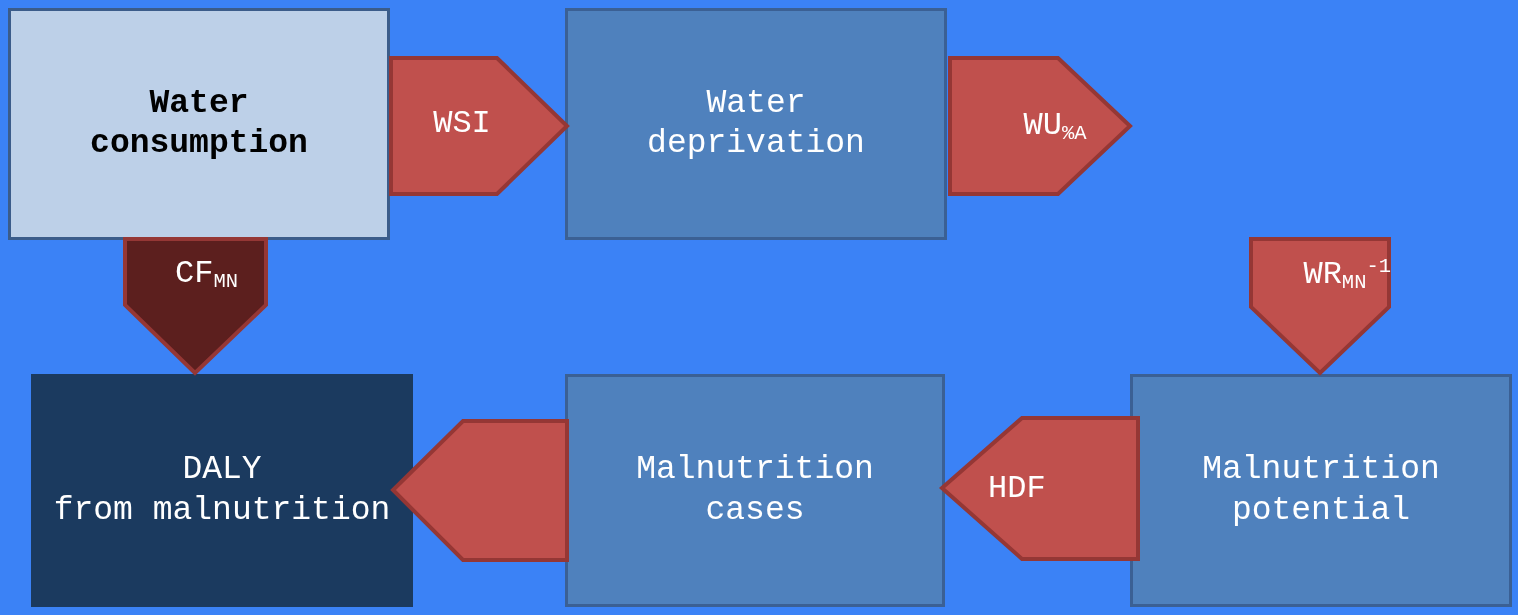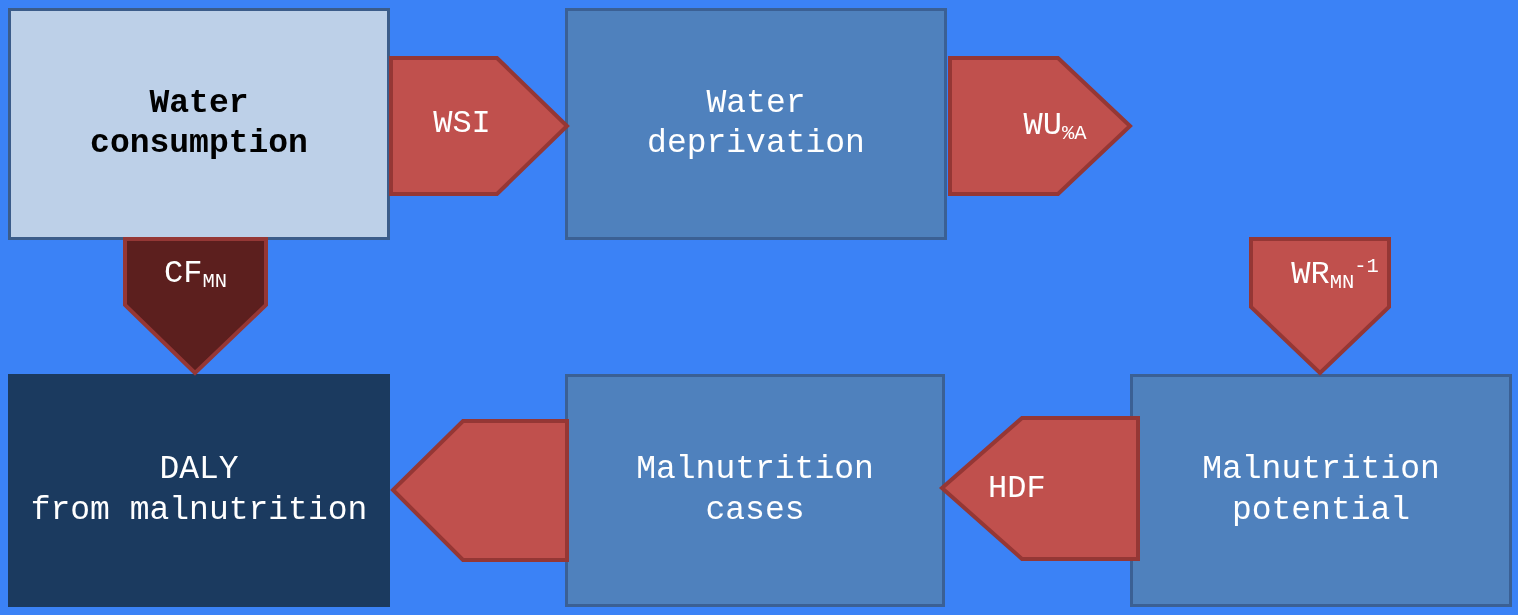--- a/index.html
+++ b/index.html
@@ -39,20 +39,21 @@
     background: #4f81bd;
     border: 3px solid #3b6094;
     color: #ffffff;
     font-weight: normal;
   }
   .box.dark {
     background: #1b3a5f;
     border: 0;
     color: #ffffff;
     font-weight: normal;
+    margin-left: 23px;
   }
 
   
   .arrow {
     position: absolute;
     z-index: 3;
   }
   .arrow svg {
     display: block;
     overflow: visible;
@@ -130,21 +131,21 @@
     <span>
       <span>WU</span><sub>%A</sub><sup></sup>
     </span>
   </div>
 
   <div class="arrow" style="left:1249px; top:237px; width:142px; height:138px;">
     <svg width="142" height="138" viewBox="0 0 142 138">
       <polygon points="2,2 140,2 140,70 71,136 2,70" fill="#c0504d" stroke="#953735" stroke-width="4" stroke-linejoin="miter"></polygon>
     </svg>
   </div>
-  <div class="arrow-label" style="left:1249px; top:245px; width:142px; height:60px; display:flex; align-items:center; justify-content:center;margin-left:15px;">
+  <div class="arrow-label" style="left:1249px; top:245px; width:142px; height:60px; display:flex; align-items:center; justify-content:flex-end;">
     <span>
       <span>WR</span><sub>MN</sub><sup>-1</sup>
     </span>
   </div>
 
   <div class="arrow" style="left:940px; top:416px; width:200px; height:145px;">
     <svg width="200" height="145" viewBox="0 0 200 145">
       <polygon points="198,2 82,2 2,72 82,143 198,143" fill="#c0504d" stroke="#953735" stroke-width="4" stroke-linejoin="miter"></polygon>
     </svg>
   </div>
@@ -158,19 +159,19 @@
     <svg width="178" height="143" viewBox="0 0 178 143">
       <polygon points="176,2 72,2 2,71 72,141 176,141" fill="#c0504d" stroke="#953735" stroke-width="4" stroke-linejoin="miter"></polygon>
     </svg>
   </div>
 
   <div class="arrow" style="left:123px; top:237px; width:145px; height:138px;">
     <svg width="145" height="138" viewBox="0 0 145 138">
       <polygon points="2,2 143,2 143,68 72,136 2,68" fill="#5c1f1e" stroke="#953735" stroke-width="4" stroke-linejoin="miter"></polygon>
     </svg>
   </div>
-  <div class="arrow-label" style="left:123px; top:245px; width:145px; height:58px; display:flex; align-items:center; justify-content:center;">
+  <div class="arrow-label" style="left:123px; top:245px; width:145px; height:58px; display:flex; align-items:center; justify-content:center;padding-left:11px;">
     <span>
       <span>CF</span><sub>MN</sub><sup></sup>
     </span>
   </div>
 
 </div>
 
 </body></html>

